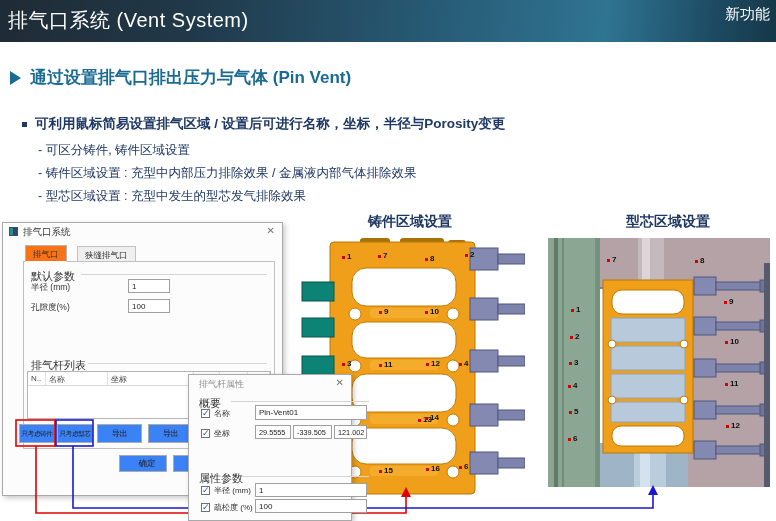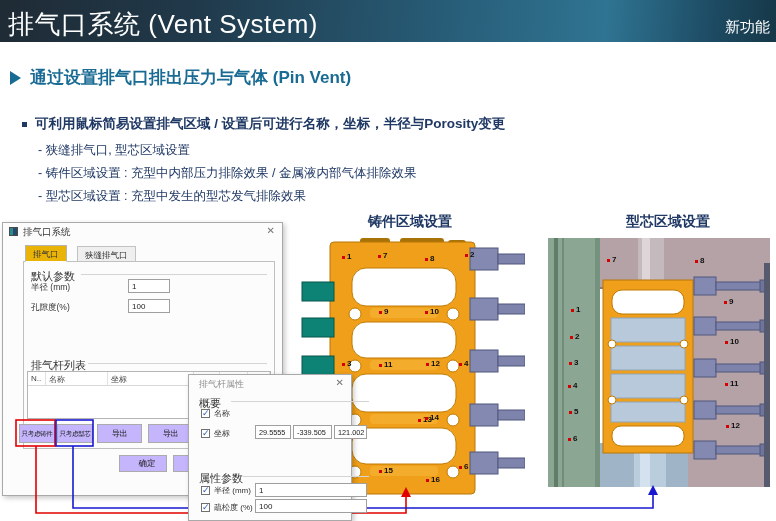--- a/index.html
+++ b/index.html
@@ -6,22 +6,22 @@
   html,body { width:776px; height:521px; }
   body {
     position:relative; overflow:hidden; background:#ffffff;
     font-family:"Liberation Sans", sans-serif; color:#1f3864;
   }
   
   .header {
     position:absolute; left:0; top:0; width:776px; height:42px;
     background:linear-gradient(95deg,#1f2b35 0%,#20394a 25%,#275a74 55%,#2f7492 78%,#1d4a62 92%,#163848 100%);
   }
-  .header-title { position:absolute; left:8px; top:7px; font-size:26px; color:#fff; letter-spacing:.5px; font-weight:400; }
-  .header-badge { position:absolute; right:6px; bottom:5px; font-size:15px; color:#fff; }
+  .header-title { position:absolute; left:8px; top:7px; font-size:20px; color:#fff; letter-spacing:.5px; font-weight:400; }
+  .header-badge { position:absolute; right:6px; bottom:18px; font-size:15px; color:#fff; }
   
   .heading { position:absolute; left:10px; top:66px; font-size:17px; font-weight:bold; color:#1a6b94; display:flex; align-items:center; }
   .tri { width:0; height:0; border-left:11px solid #1a6b94; border-top:7px solid transparent; border-bottom:7px solid transparent; margin-right:9px; }
   
   .b1 { position:absolute; left:22px; top:115px; font-size:13.5px; font-weight:bold; color:#1f3864; display:flex; align-items:center; }
   .b1 .sq { width:5px; height:5px; background:#1f3864; margin-right:8px; flex:0 0 auto; }
   .b2 { position:absolute; left:38px; font-size:12.5px; color:#1f3864; }
   
   .caption { position:absolute; top:213px; font-size:14px; font-weight:bold; color:#1f3864; width:220px; text-align:center; }
   .cap-casting { left:300px; } .cap-core { left:558px; }
@@ -36,32 +36,32 @@
   .dlg { position:absolute; background:#fcfcfc; border:1px solid #a9a9a9; box-shadow:2px 2px 5px rgba(0,0,0,.22); }
   .dlg1 { left:2px; top:222px; width:281px; height:274px; z-index:20; }
   .dlg2 { left:188px; top:374px; width:164px; height:147px; z-index:50; }
   .titlebar { position:absolute; left:0; top:0; right:0; height:17px; }
   .titlebar .ttl { position:absolute; left:20px; top:3px; font-size:9.5px; color:#333; }
   .dlg2 .titlebar .ttl { left:10px; color:#8f8f8f; font-size:9px; }
   .appicon { position:absolute; left:6px; top:4px; width:9px; height:9px;
     background:linear-gradient(90deg,#2a8a8f 0 50%,#27496b 50% 100%); border:1px solid #4a4a4a; }
   .closex { position:absolute; right:7px; top:2px; font-size:10px; color:#777; line-height:12px; cursor:default; }
   .tab { position:absolute; top:22px; height:17px; font-size:8.5px; color:#333; padding:3px 7px 0 7px; }
-  .tab-active { background:#eab308; border:1px solid #b5b5b5; border-bottom:1px solid #fcfcfc; z-index:2; }
+  .tab-active { background:#f97316; border:1px solid #b5b5b5; border-bottom:1px solid #fcfcfc; z-index:2; }
   .tab-idle { background:#efefef; border:1px solid #c2c2c2; top:23px; height:16px; }
   .panel { position:absolute; left:20px; top:38px; width:252px; height:188px; border:1px solid #c0c0c0; }
   .group-label { position:absolute; font-size:11px; color:#333; }
   .gline { position:absolute; height:1px; background:#d4d4d4; }
   .fldlabel { position:absolute; font-size:8.5px; color:#333; }
   .inputbox { position:absolute; background:#fff; border:1px solid #9f9f9f; font-size:8px; color:#222; padding:2px 3px 0 3px; overflow:hidden; white-space:nowrap; }
   
   .ltable { position:absolute; left:24px; top:148px; width:244px; height:48px; background:#fff; border:1px solid #b5b5b5; }
   .lt-head { display:flex; height:14px; border-bottom:1px solid #d8d8d8; }
   .lt-head span { font-size:8px; color:#444; padding:2px 0 0 3px; border-right:1px solid #e1e1e1; overflow:hidden; white-space:nowrap; }
-  .btn { position:absolute; background:#c4b5fd; border:1px solid #ababab; text-align:center; color:#222; cursor:default; }
+  .btn { position:absolute; background:#3b82f6; border:1px solid #ababab; text-align:center; color:#222; cursor:default; }
   .btn-s { height:19px; font-size:6.6px; line-height:17px; letter-spacing:-.4px; }
   .btn-m { height:17px; font-size:8.5px; line-height:15px; }
   
   .cbrow { position:absolute; display:flex; align-items:center; }
   .cb { width:9px; height:9px; background:#fff; border:1px solid #707070; margin-right:4px; position:relative; flex:0 0 auto; }
   .cb::after { content:"✓"; position:absolute; left:0px; top:-2px; font-size:9px; color:#2a5db0; }
   .cblabel { font-size:8px; color:#333; }
   
   .anno { position:absolute; left:0; top:0; z-index:40; pointer-events:none; }
 </style>
@@ -75,21 +75,21 @@
 
 <div class="heading">
   <span class="tri"></span>
   <span>通过设置排气口排出压力与气体 (Pin Vent)</span>
 </div>
 
 <div class="b1">
   <span class="sq"></span>
   <span>可利用鼠标简易设置排气区域 / 设置后可进行名称，坐标，半径与Porosity变更</span>
 </div>
-<div class="b2" style="top:142px">- 狭缝排气口, 型芯区域设置</div>
+<div class="b2" style="top:142px">- 可区分铸件, 铸件区域设置</div>
 <div class="b2" style="top:165px">- 铸件区域设置 : 充型中内部压力排除效果 / 金属液内部气体排除效果</div>
 <div class="b2" style="top:188px">- 型芯区域设置 : 充型中发生的型芯发气排除效果</div>
 
 <div class="caption cap-casting">铸件区域设置</div>
 <div class="caption cap-core">型芯区域设置</div>
 
 <div class="viewport vp-casting" id="vp-casting">
   <svg width="225" height="262" viewBox="0 0 225 262">
 
     <rect x="60" y="0" width="30" height="9" rx="3" fill="#a87306"></rect>
@@ -178,21 +178,21 @@
       <b>4</b>
     </div><div class="vdot" style="left: 79px; top: 177px; margin-left: 39px;">
       <i></i>
       <b>13</b>
     </div><div class="vdot" style="left: 125px; top: 175px;">
       <i></i>
       <b>14</b>
     </div><div class="vdot" style="left: 79px; top: 228px;">
       <i></i>
       <b>15</b>
-    </div><div class="vdot" style="left: 126px; top: 237px;">
+    </div><div class="vdot" style="left: 126px; top: 226px;">
       <i></i>
       <b>16</b>
     </div><div class="vdot" style="left: 159px; top: 224px;">
       <i></i>
       <b>6</b>
     </div></div>
 
 <div class="viewport vp-core" id="vp-core">
   <svg width="222" height="249" viewBox="0 0 222 249">
     <rect x="0" y="0" width="52" height="249" fill="#8ca694"></rect>
@@ -346,20 +346,21 @@
     <span class="ttl">排气杆属性</span>
     <span class="closex">✕</span>
   </div>
   <div class="group-label" style="left:10px;top:21px;">概要</div>
   <div class="gline" style="left:42px;top:26px;width:138px;"></div>
 
   <div class="cbrow" style="left:12px;top:33px;">
     <span class="cb"></span>
     <span class="cblabel">名称</span>
   </div>
+  <div class="inputbox" style="left:66px;top:30px;width:112px;height:15px;">Pin-Vent01</div>
 
   <div class="cbrow" style="left:12px;top:53px;">
     <span class="cb"></span>
     <span class="cblabel">坐标</span>
   </div>
   <div class="inputbox" style="left:66px;top:50px;width:36px;height:14px;font-size:7.3px;">29.5555</div>
   <div class="inputbox" style="left:104px;top:50px;width:39px;height:14px;font-size:7.3px;">-339.505</div>
   <div class="inputbox" style="left:145px;top:50px;width:33px;height:14px;font-size:7.3px;">121.002</div>
 
   <div class="group-label" style="left:10px;top:96px;">属性参数</div>

